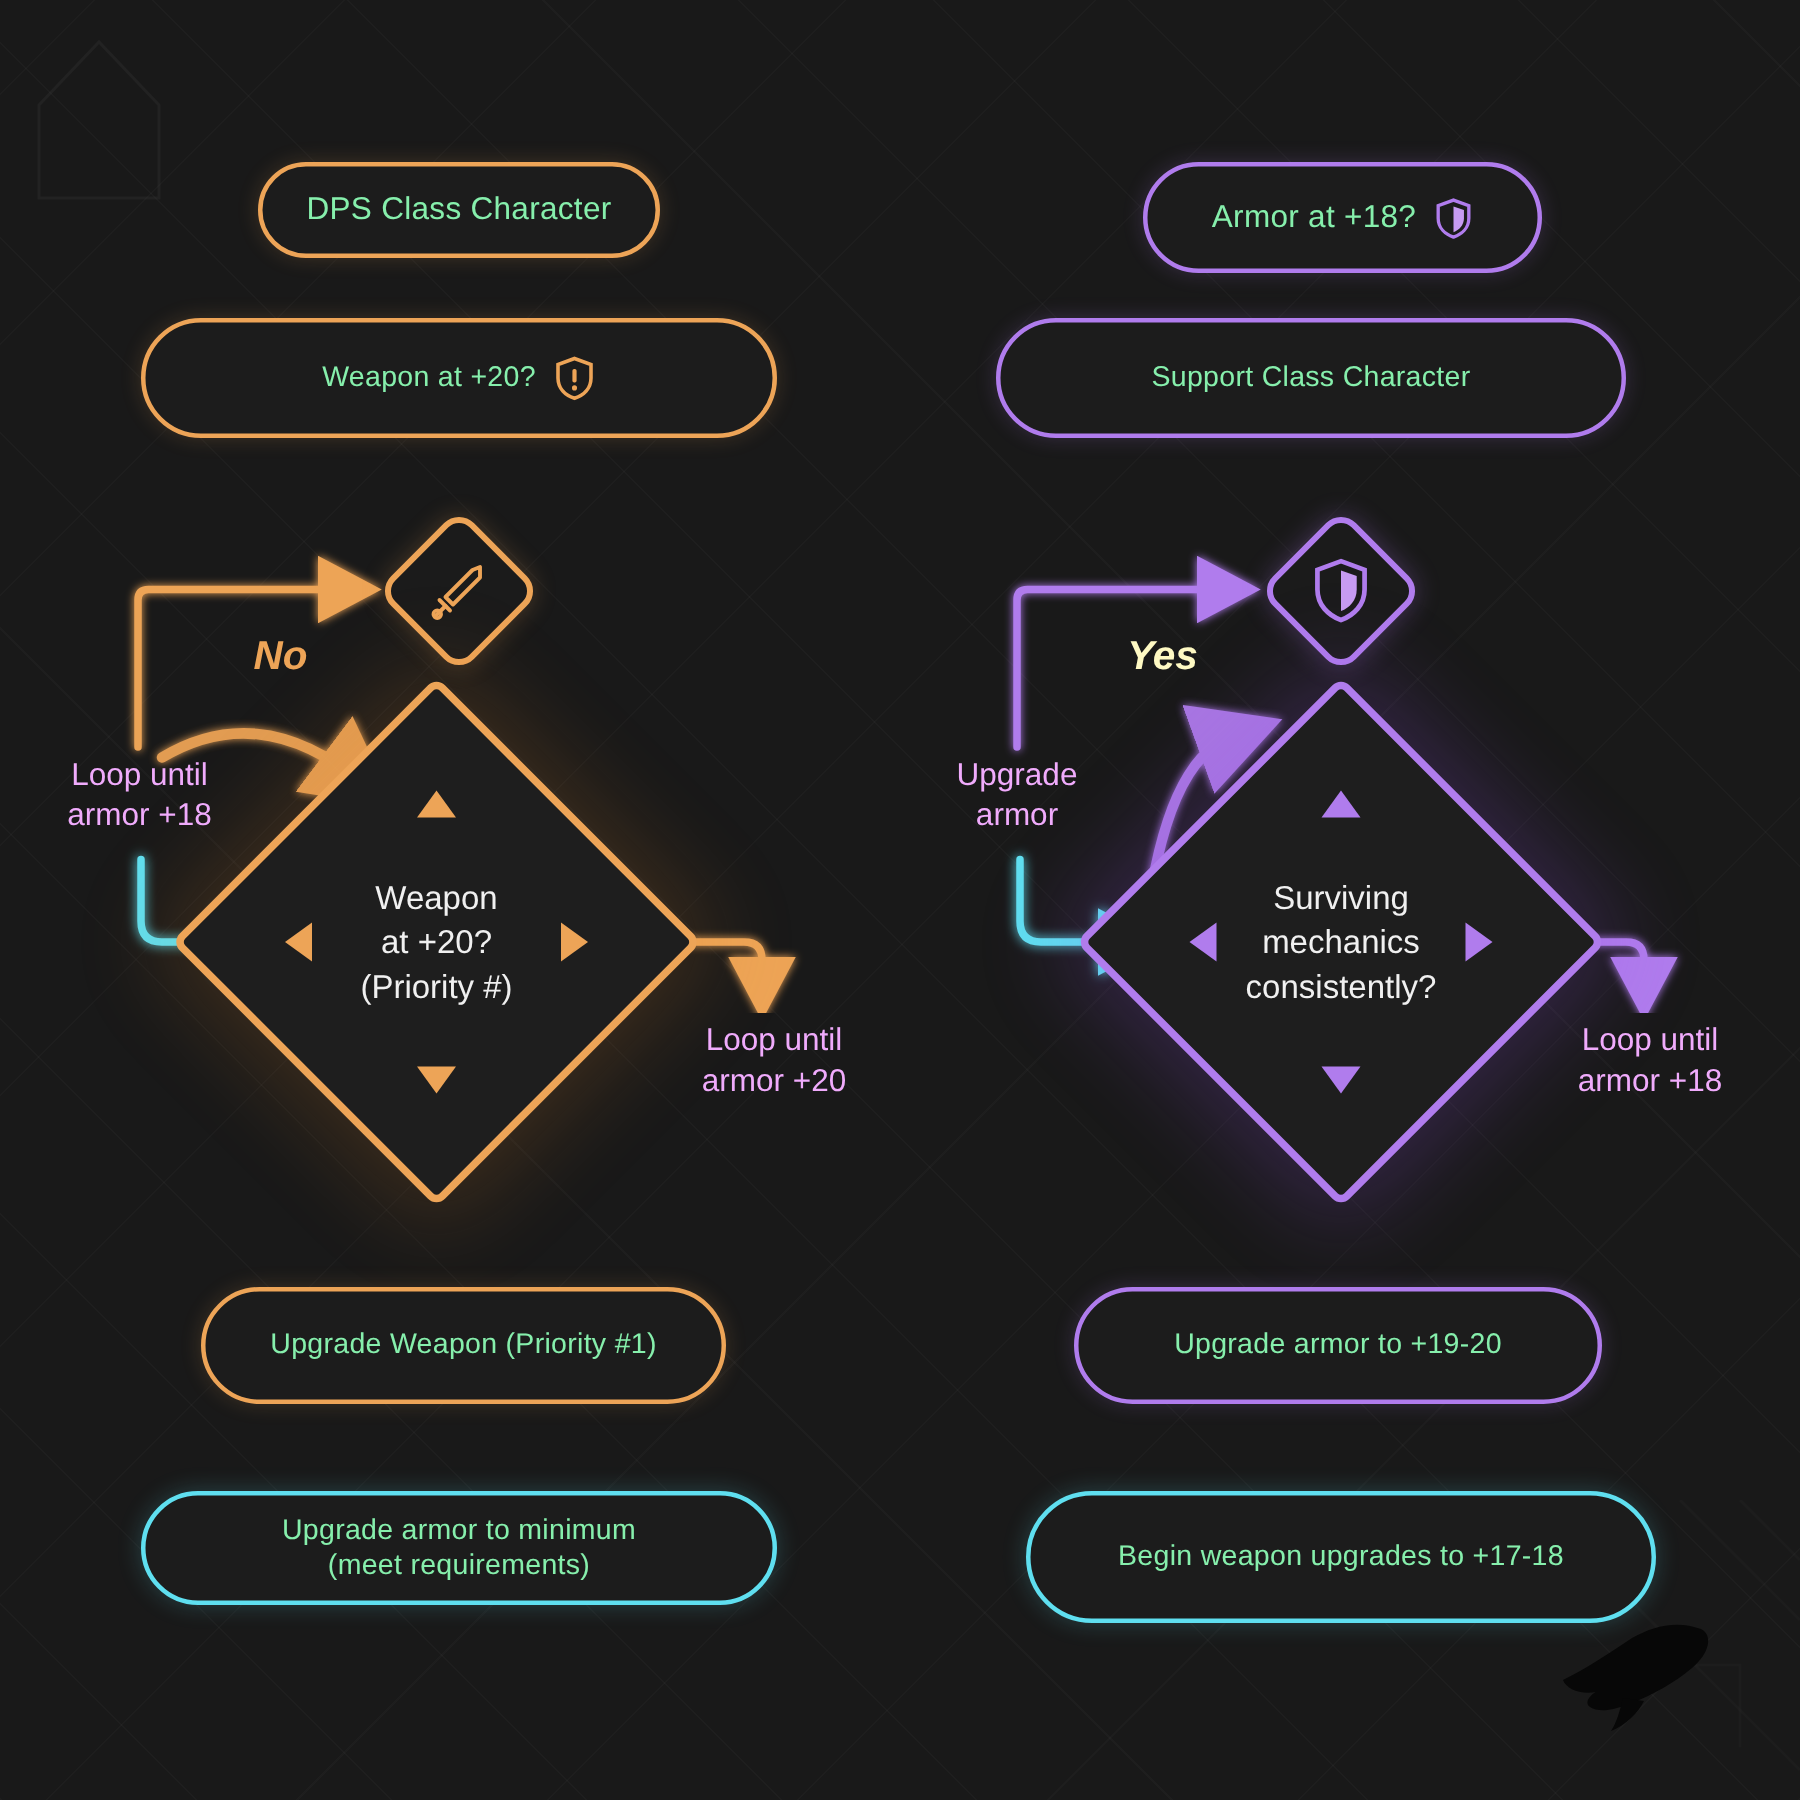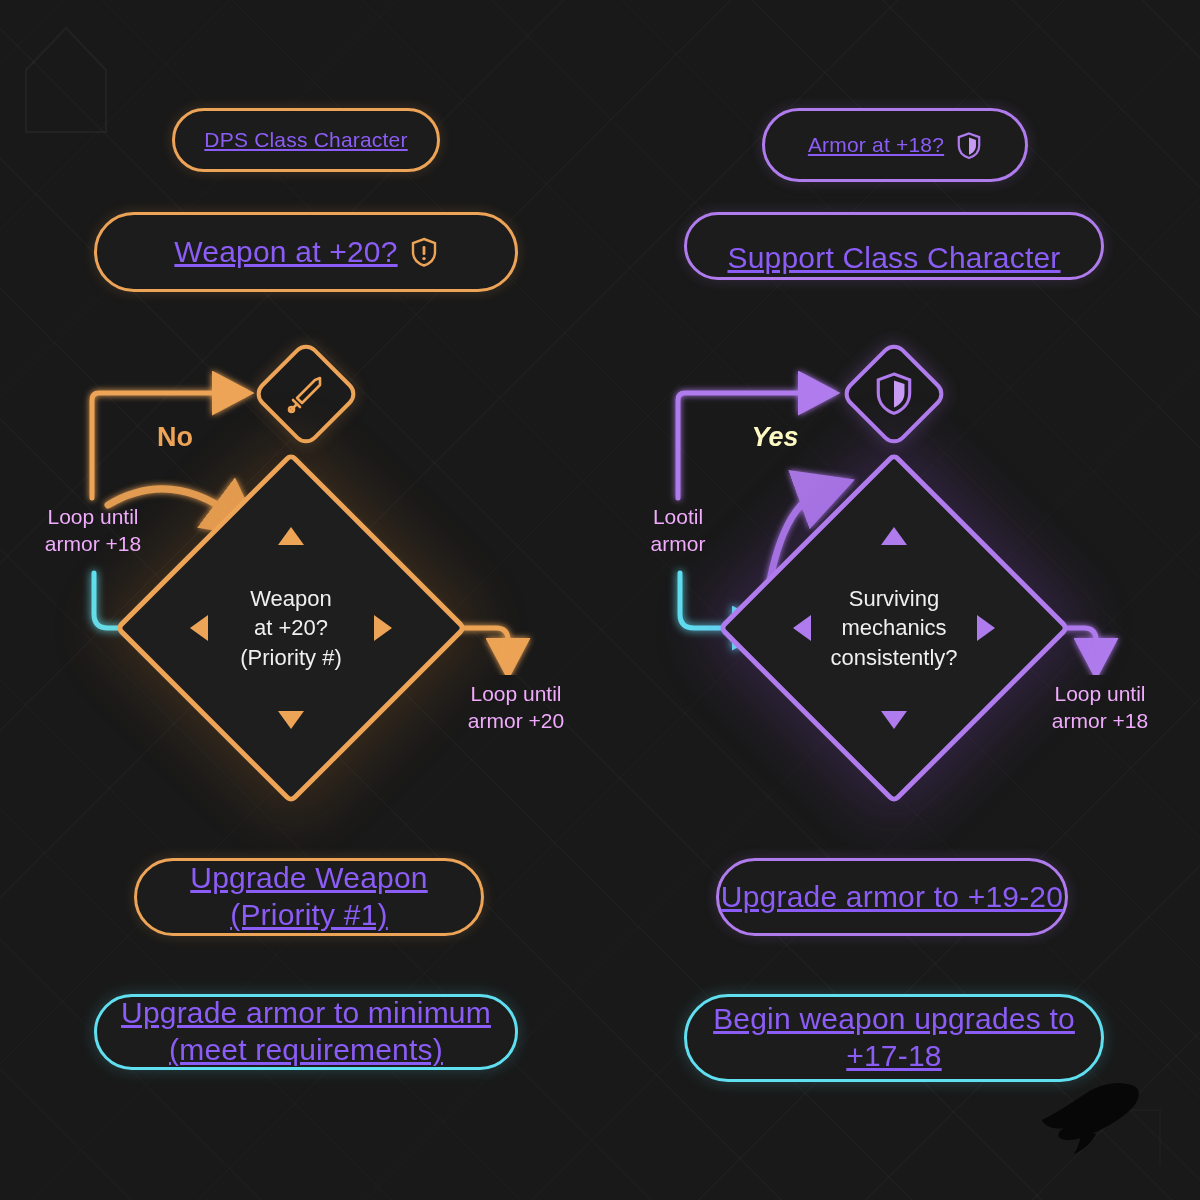--- a/index.html
+++ b/index.html
@@ -37,30 +37,29 @@
   }
 
   
   #edges{position:absolute;inset:0;width:1200px;height:1200px;pointer-events:none;}
 
   
   .node{
     position:absolute;
     box-sizing:border-box;
     display:flex;align-items:center;justify-content:center;
-    color:#8b5cf6;
+    color:#86efac;
     text-align:center;
     line-height:1.22;
     background:#1c1c1c;
-    text-decoration:underline;
   }
   .pill{
     border-radius:999px;
     border:3px solid #e8a04f;
-    font-size:30px;
+    font-size:19px;
     letter-spacing:.2px;
     gap:12px;
   }
   .pill.small{font-size:21px;border-width:3px;}
   .pill.orange{border-color:#eda457;box-shadow:0 0 14px rgba(237,164,87,.18);}
   .pill.purple{border-color:#b07ced;box-shadow:0 0 14px rgba(176,124,237,.20);}
   .pill.cyan{border-color:#5fdff0;box-shadow:0 0 16px rgba(95,223,240,.22);}
 
   .inline-icon{display:inline-flex;align-items:center;justify-content:center;}
 
@@ -282,21 +281,21 @@
     <span class="dshape"></span>
     <span class="vtri top"></span>
     <span class="vtri bot"></span>
     <span class="vtri left"></span>
     <span class="vtri right"></span>
     <span class="dlabel" style="white-space:pre-line;">Weapon
 at +20?
 (Priority #)</span>
   </div>
 
-  <div class="edge-label branch orange" style="left:140px;top:420px;width:70px;">No</div>
+  <div class="edge-label branch orange" style="left:152px;top:420px;width:70px;font-style:italic;">No</div>
 
   <div class="edge-label" style="left:20px;top:503px;width:146px;">Loop until
 armor +18</div>
 
   <div class="edge-label" style="left:436px;top:680px;width:160px;">Loop until
 armor +20</div>
 
   <div class="node pill orange" style="left:134px;top:858px;width:350px;height:78px;">
     <span>Upgrade Weapon (Priority #1)</span>
   </div>
@@ -309,21 +308,21 @@
   <div class="node pill purple small" style="left:762px;top:108px;width:266px;height:74px;">
     <span>Armor at +18?</span>
     <span class="inline-icon">
       <svg width="26" height="29" viewBox="0 0 28 30">
         <path d="M14 2 L25 6 V15 C25 22 20 26.5 14 28.5 C8 26.5 3 22 3 15 V6 Z" fill="none" stroke="#b07ced" stroke-width="2.4"></path>
         <path d="M14 6.5 L21.5 9 V15 C21.5 20 18 23.4 14 25 Z" fill="#c79bf2"></path>
       </svg>
     </span>
   </div>
 
-  <div class="node pill purple" style="left:684px;top:212px;width:420px;height:68px;align-items:flex-end;">
+  <div class="node pill purple" style="left:664px;top:212px;width:420px;height:80px;">
     <span>Support Class Character</span>
   </div>
 
   <div class="dia-icon purple" style="left:846px;top:346px;">
     <span class="shape"></span>
     <span class="glyph">
       <svg width="40" height="44" viewBox="0 0 36 42">
         <path d="M18 2 L33 7.5 V20 C33 30 26 36.5 18 39.5 C10 36.5 3 30 3 20 V7.5 Z" fill="none" stroke="#b07ced" stroke-width="3"></path>
         <path d="M18 8 L28 11.5 V20 C28 27 23.5 31.5 18 33.8 Z" fill="#c79bf2"></path>
       </svg>
@@ -336,21 +335,21 @@
     <span class="vtri bot"></span>
     <span class="vtri left"></span>
     <span class="vtri right"></span>
     <span class="dlabel" style="white-space:pre-line;">Surviving
 mechanics
 consistently?</span>
   </div>
 
   <div class="edge-label branch purple" style="left:736px;top:420px;width:78px;">Yes</div>
 
-  <div class="edge-label" style="left:608px;top:503px;width:140px;">Lootil
+  <div class="edge-label" style="left:608px;top:503px;width:140px;">Upgrade
 armor</div>
 
   <div class="edge-label" style="left:1020px;top:680px;width:160px;">Loop until
 armor +18</div>
 
   <div class="node pill purple" style="left:716px;top:858px;width:352px;height:78px;">
     <span>Upgrade armor to +19-20</span>
   </div>
 
   <div class="node pill cyan" style="left:684px;top:994px;width:420px;height:88px;">

